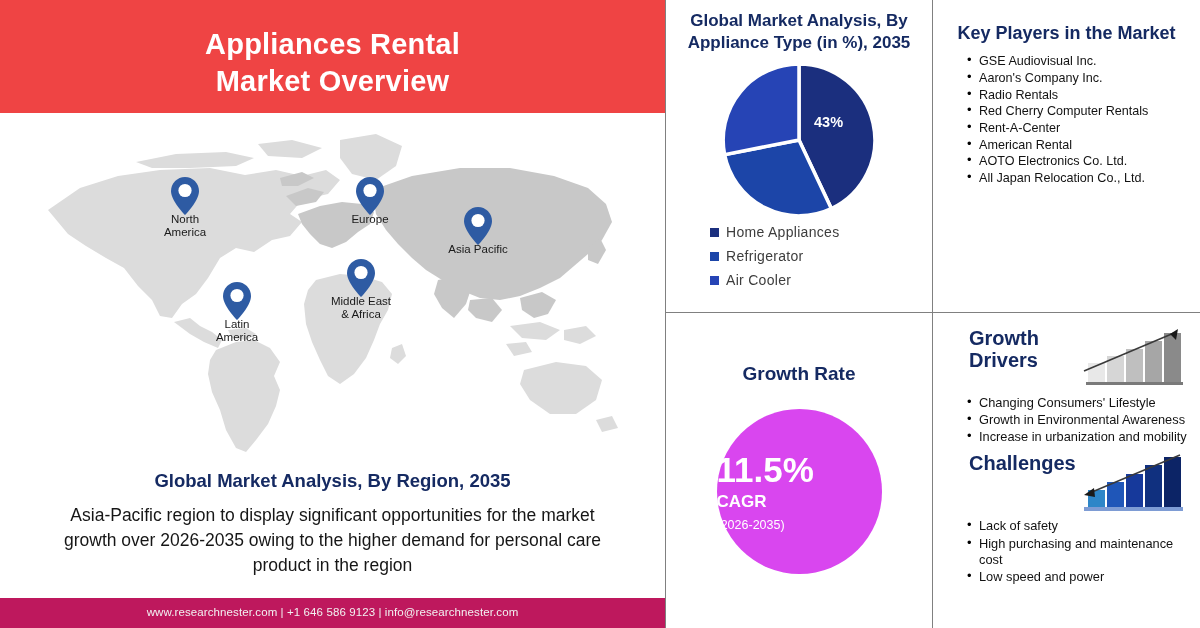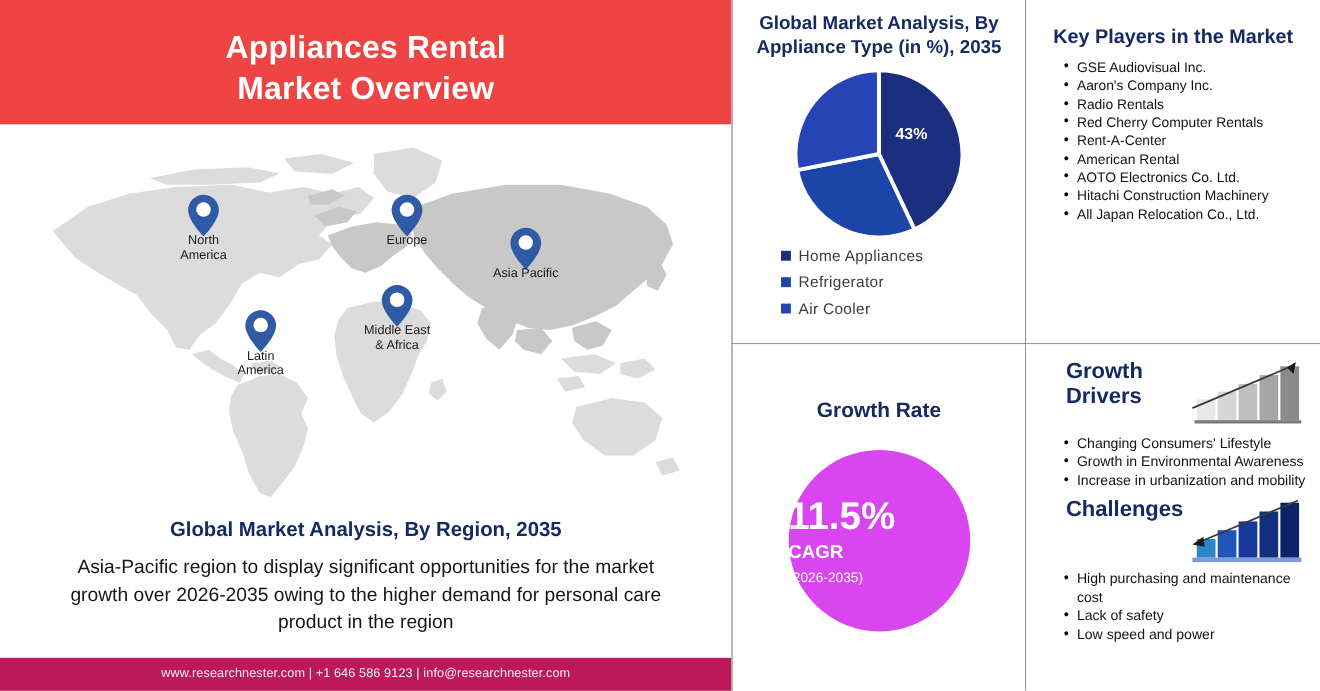--- a/index.html
+++ b/index.html
@@ -393,21 +393,20 @@
     <div class="cell cell-tr">
       <div class="cell-title kp">Key Players in the Market</div>
       <ul class="bullets kp">
         <li>GSE Audiovisual Inc.</li>
         <li>Aaron's Company Inc.</li>
         <li>Radio Rentals</li>
         <li>Red Cherry Computer Rentals</li>
         <li>Rent-A-Center</li>
         <li>American Rental</li>
         <li>AOTO Electronics Co. Ltd.</li>
-        <li>Hitachi Construction Machinery</li>
         <li>All Japan Relocation Co., Ltd.</li>
       </ul>
     </div>
 
     <div class="cell cell-bl">
       <div class="growth-label">Growth Rate</div>
       <div class="growth-circle">
         <div class="growth-pct">11.5%</div>
         <div class="growth-cagr">CAGR</div>
         <div class="growth-years">(2026-2035)</div>
@@ -444,19 +443,19 @@
           <rect x="44" y="22" width="17" height="33" fill="#16399b"></rect>
           <rect x="63" y="13" width="17" height="42" fill="#10307f"></rect>
           <rect x="82" y="5" width="17" height="50" fill="#0c2466"></rect>
           <rect x="2" y="55" width="99" height="4" fill="#7e9cd4"></rect>
           <line x1="10" y1="40" x2="98" y2="3" stroke="#3a3a3a" stroke-width="1.6"></line>
           <polygon points="2,43 12,36 13,45" fill="#1a1a1a"></polygon>
         </svg>
       </div>
 
       <ul class="bullets ch" style="padding-top:4px;">
+        <li>Lack of safety</li>
         <li>High purchasing and maintenance cost</li>
-        <li>Lack of safety</li>
         <li>Low speed and power</li>
       </ul>
     </div>
   </div>
 </div>
 
 </body></html>

